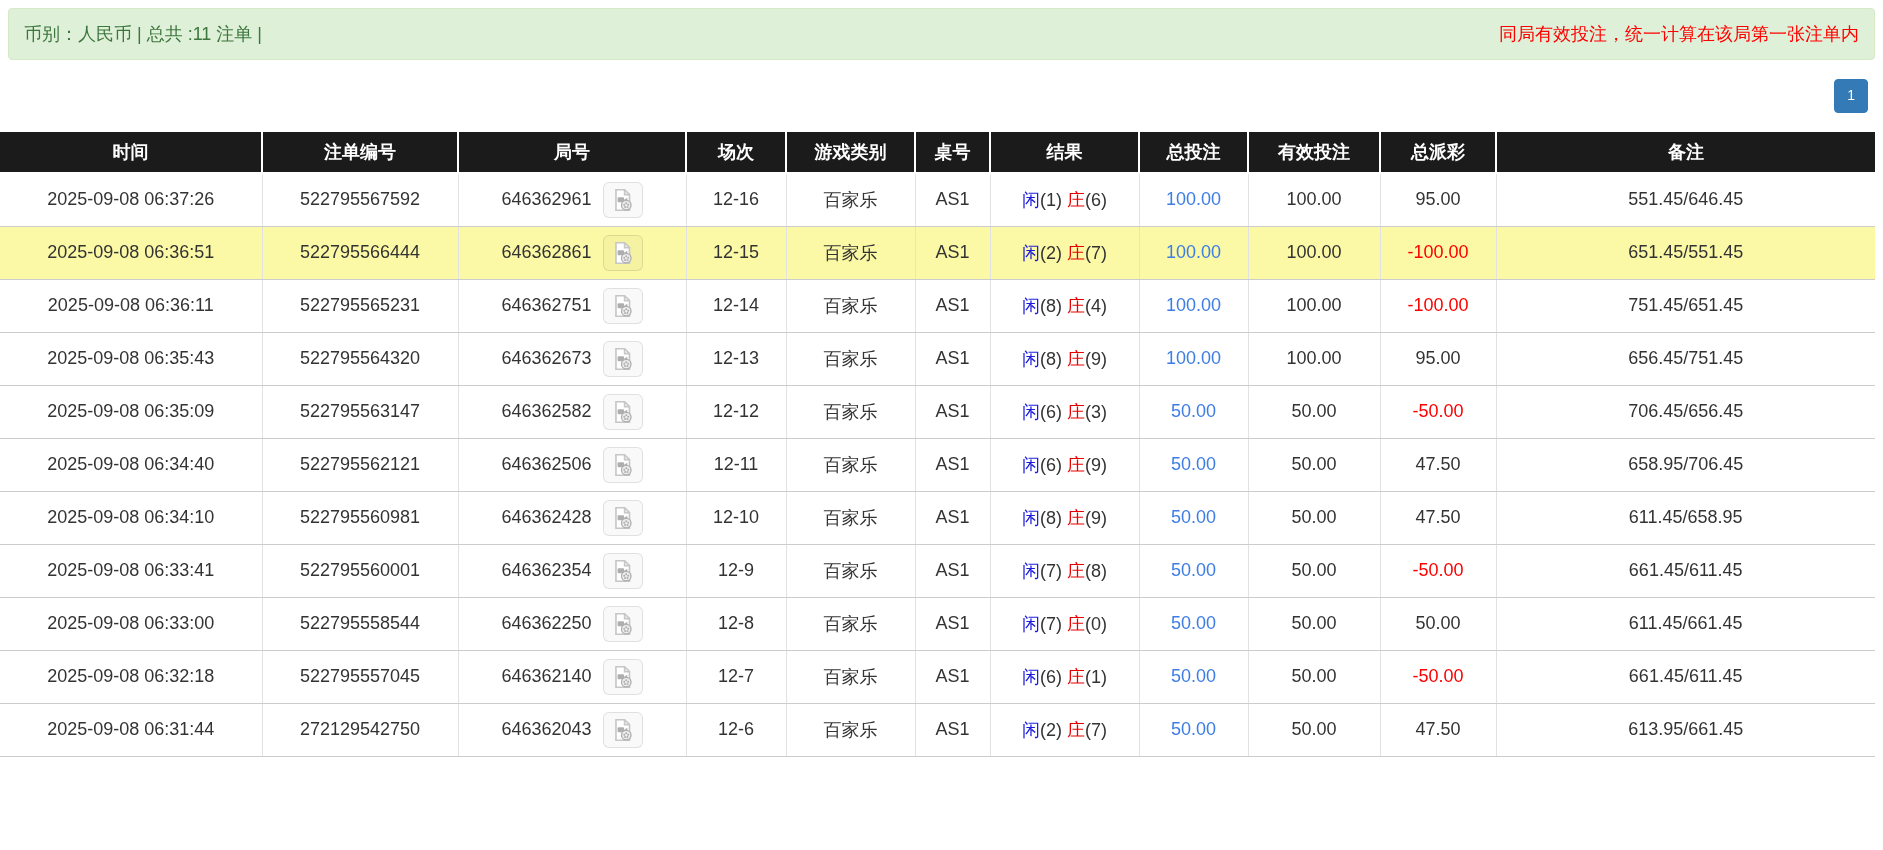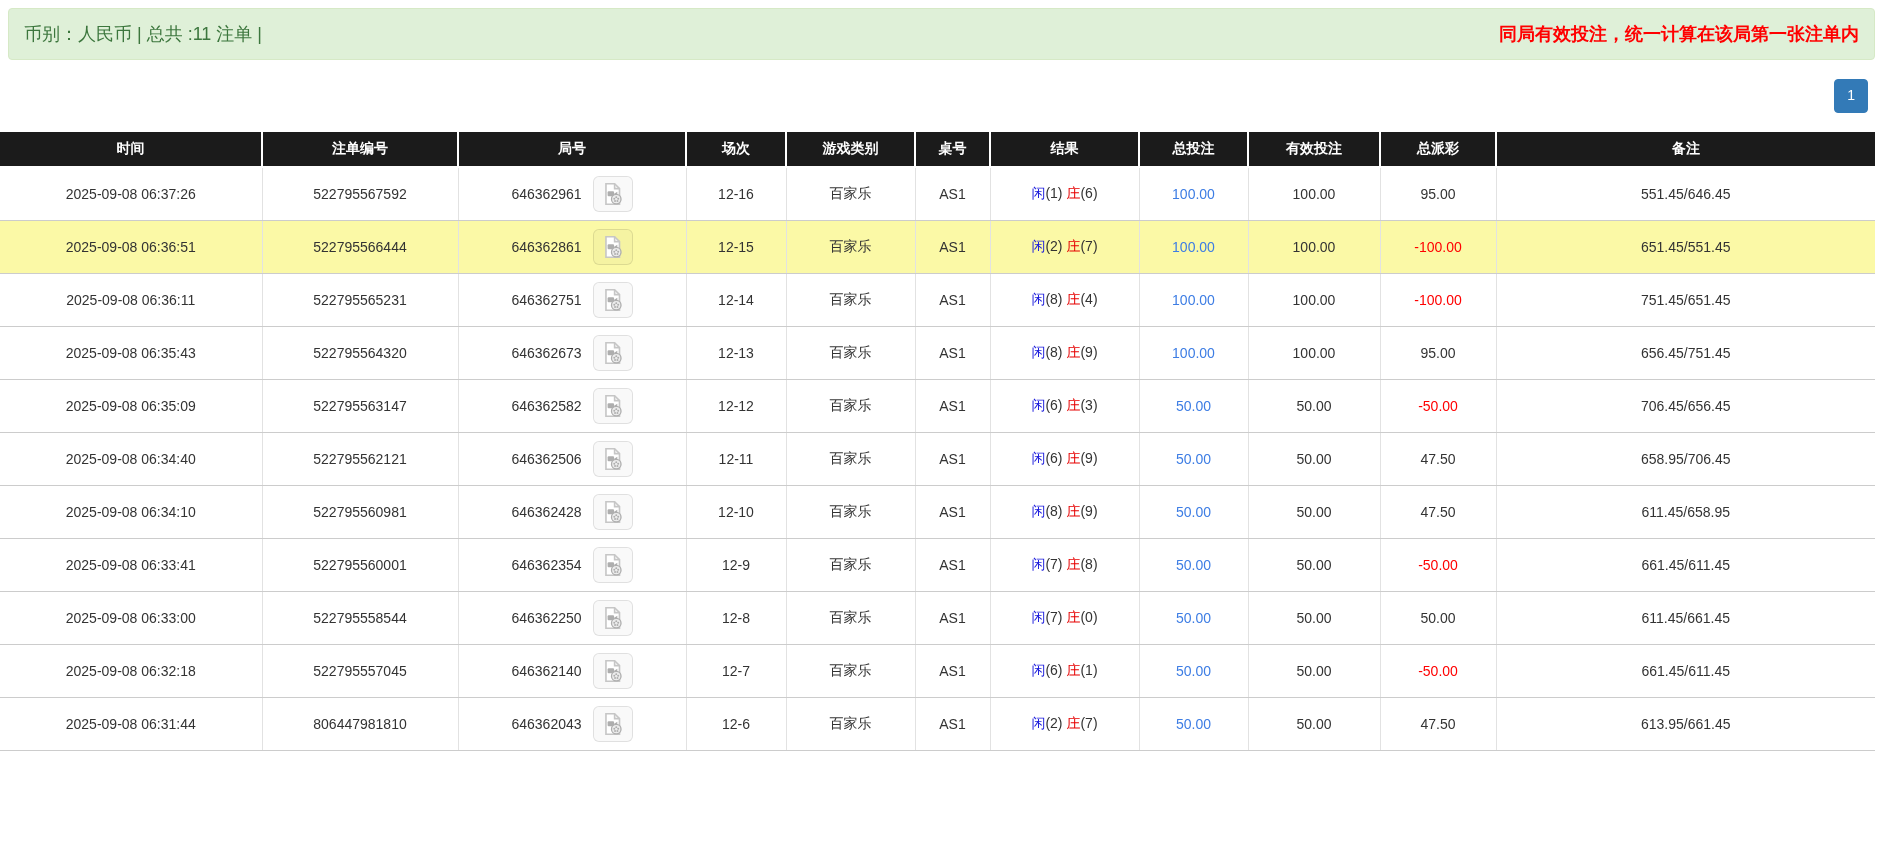--- a/index.html
+++ b/index.html
@@ -18,33 +18,33 @@
   }
   .alert{
     margin:8px 8px 0 8px;
     background:var(--alert-bg);
     border:1px solid var(--alert-border);
     border-radius:4px;
     padding:13px 15px;
     display:flex;justify-content:space-between;align-items:center;
     font-size:18px;color:var(--alert-text);
   }
-  .alert .note{color:var(--note-red);font-weight:bold;}
+  .alert .note{color:var(--note-red);}
   .pager{
     height:72px;display:flex;align-items:center;justify-content:flex-end;
     padding-right:15px;
   }
   .page-btn{
     background:var(--page-btn);border:1px solid var(--page-btn);
     color:#ffffff;font-size:14px;font-family:"Liberation Sans", sans-serif;
     padding:6px 12px;border-radius:4px;cursor:pointer;line-height:1.42;
   }
   table{
     width:1875px;border-collapse:collapse;table-layout:fixed;
-    font-size:14px;
+    font-size:18px;
   }
   thead th{
     background:var(--header-bg);color:#ffffff;font-weight:bold;
     padding:8px 2px;border-right:2px solid #ffffff;border-bottom:2px solid #ffffff;
     text-align:center;white-space:nowrap;overflow:hidden;
   }
   thead th:last-child{border-right:none;}
   tbody td{
     height:53px;padding:2px 4px;text-align:center;vertical-align:middle;
     border-bottom:1px solid var(--row-border);
@@ -489,21 +489,21 @@
     </td>
     <td>
       <a class="bet-link">50.00</a>
     </td>
     <td>50.00</td>
     <td class="payout neg">-50.00</td>
     <td>661.45/611.45</td>
   </tr>
       <tr>
     <td>2025-09-08 06:31:44</td>
-    <td>806447981810</td>
+    <td>272129542750</td>
     <td>
       <span class="round-wrap">
         <span>646362043</span>
         <button class="video-btn">
           <span style="display:inline-flex;">
             <svg width="26" height="26" viewBox="0 0 24 24">
               <path d="M5.5 2.5h8l4.5 4.5v14.5h-12.5z" fill="#ffffff" stroke="#c6c6c6" stroke-width="1.5"></path>
               <path d="M13.5 2.5v4.5h4.5" fill="none" stroke="#c6c6c6" stroke-width="1.5"></path>
               <rect x="7" y="9.5" width="6" height="4.6" rx="1" fill="#aeaeae"></rect>
               <path d="M13 11.8l3-1.8v4l-3-1.8z" fill="#aeaeae"></path>

